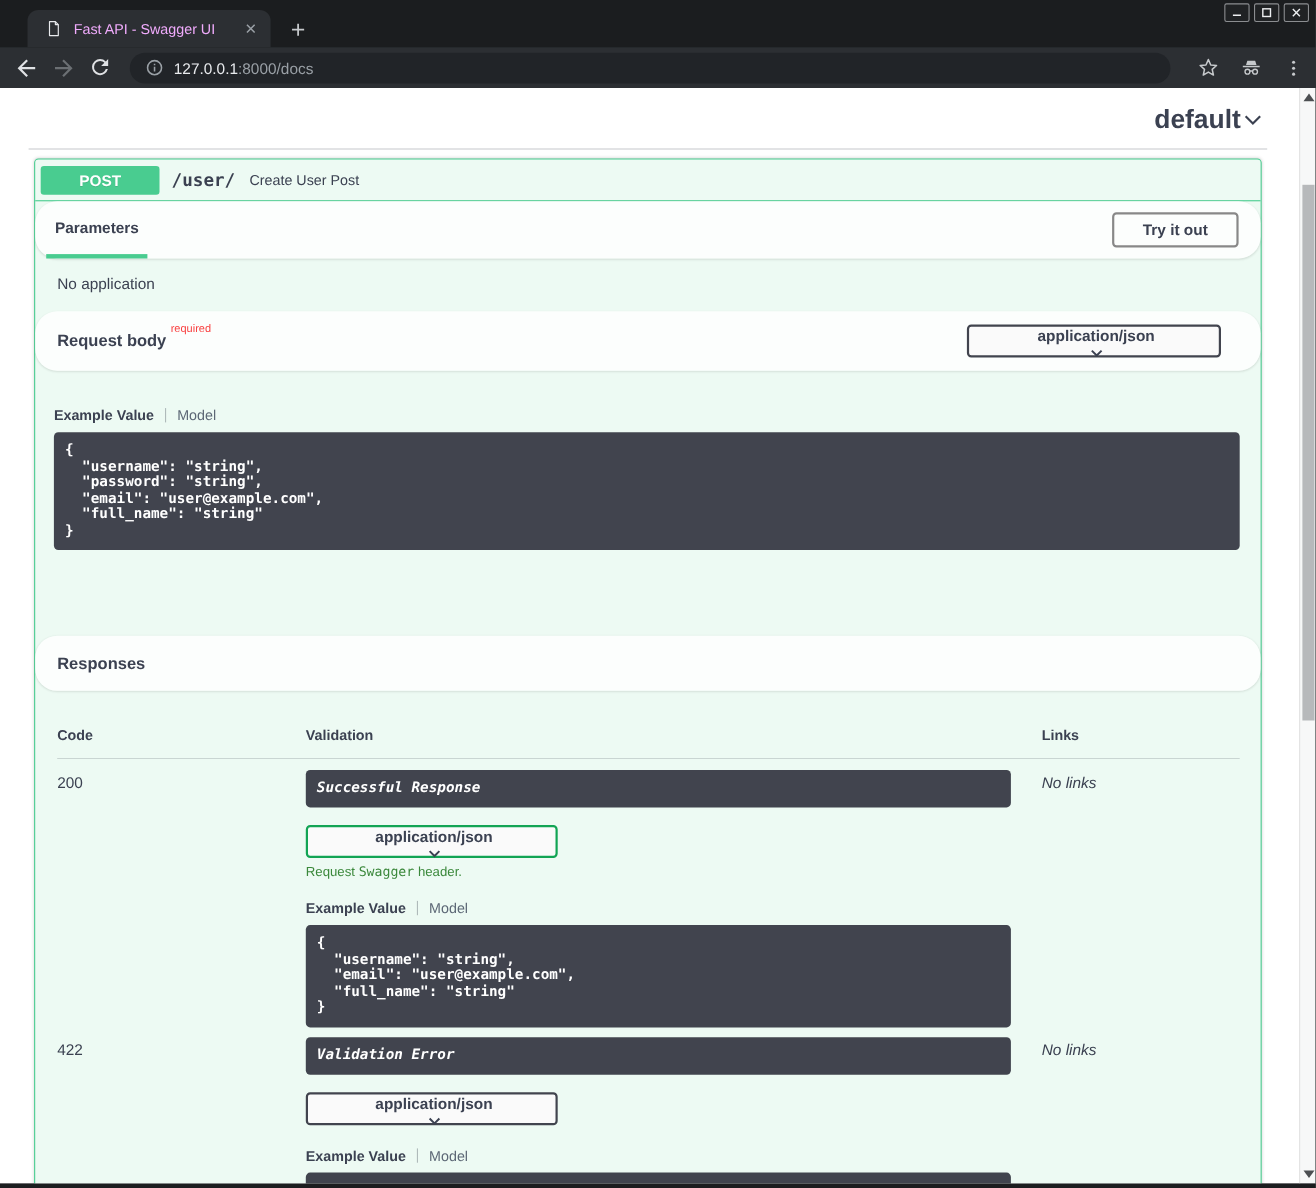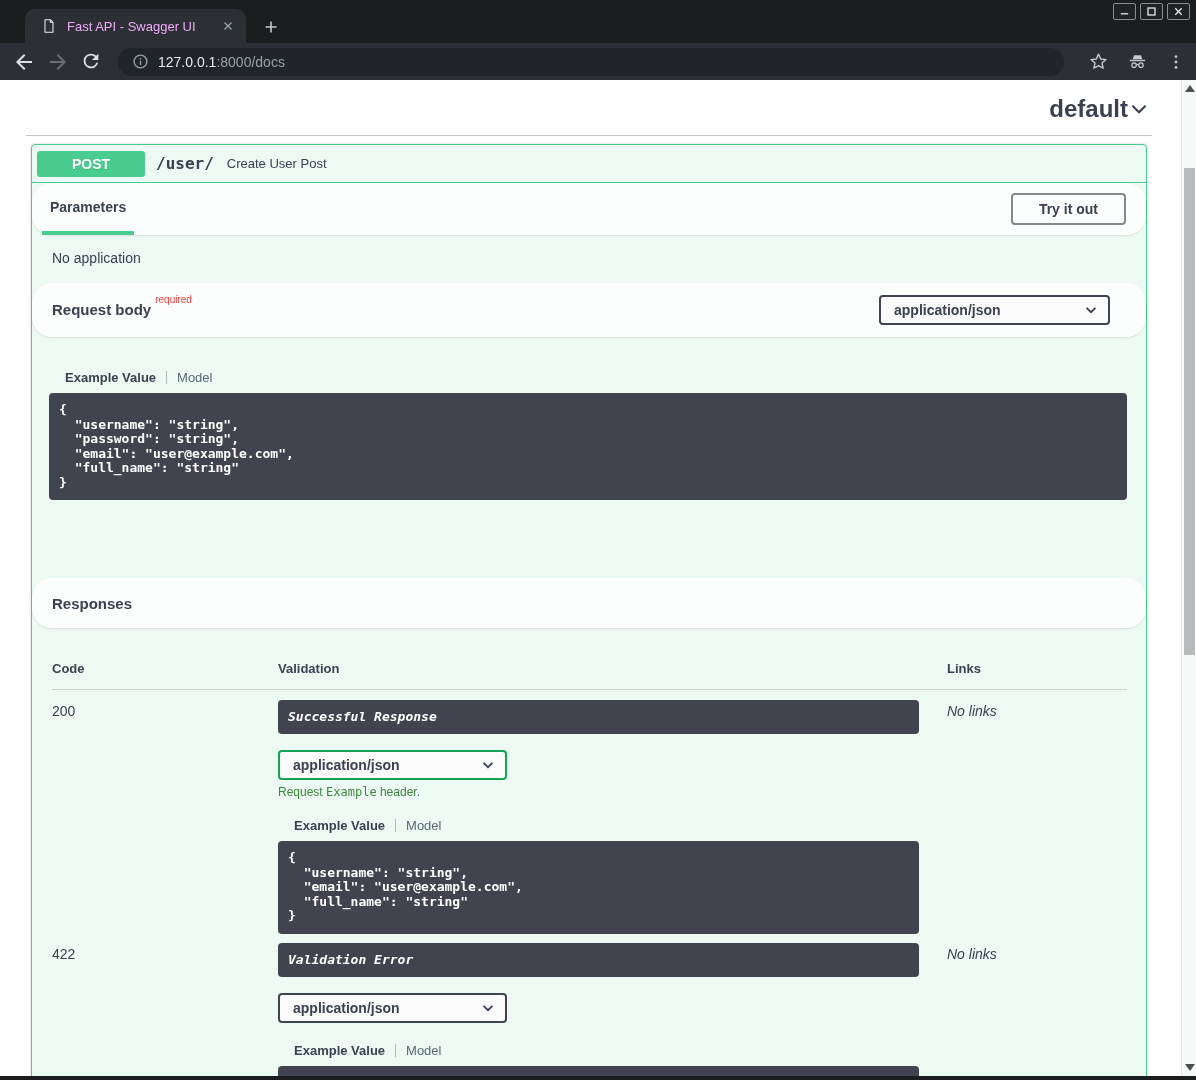--- a/index.html
+++ b/index.html
@@ -68,27 +68,27 @@
              font-family:inherit; font-weight:700; font-size:14px; color:var(--heading); }
 
   .no-params { padding:15px 20px 17px; font-size:14px; color:var(--heading); }
 
   .reqbody-row { height:54px; padding:0 36px 0 20px; }
   .rb-title { font-size:15px; font-weight:700; color:var(--heading); }
   .required { color:var(--required-red); font-size:10px; position:relative; top:-6px; margin-left:4px; }
 
   .sw-select { width:231px; height:30px; border:2px solid #41444e; border-radius:4px; background:#fafafa;
                display:flex; align-items:center; justify-content:space-between; padding:0 9px 0 13px;
-               font-weight:700; font-size:14px; color:var(--heading); cursor:pointer; }
+               font-weight:700; font-size:14px; color:var(--heading); cursor:pointer;flex-direction:column; }
   .sw-select.green { border-color:var(--accept-green); width:229px; }
   .sw-select .chev { width:16px; height:16px; color:var(--heading); flex:none; }
 
   .rb-body { padding:33px 19px 0 17px; }
   .tabs { display:flex; align-items:center; font-size:13px; color:var(--heading); height:15px; }
-  .tab-ex { font-weight:700;margin-left:16px; }
+  .tab-ex { font-weight:700; }
   .tab-sep { width:1px; height:13px; background:rgba(59,65,81,.35); margin:0 10px; }
   .tab-model { color:#5c6775; }
   .codeblock { margin-top:8px; background:var(--code-bg); border-radius:4px; padding:10px;
                font-family:"DejaVu Sans Mono", monospace; font-weight:600; font-size:13px;
                line-height:14.5px; color:#ffffff; white-space:pre; }
   .rb-spacer { height:78px; }
 
   .responses-row { height:50px; padding:0 20px; }
   .resp-title { font-size:15px; font-weight:700; color:var(--heading); }
 
@@ -296,21 +296,21 @@
               <div class="desc-bar">Successful Response</div>
               <div class="sel-wrap">
                 <div class="sw-select green">
                   <span>application/json</span>
                   <span class="chev">
                     <svg viewBox="0 0 18 18" width="16" height="16" fill="none" stroke="currentColor" stroke-width="2">
                         <path d="M4 6.5l5 5 5-5"></path>
                       </svg>
                   </span>
                 </div>
-                <div class="accept-note"><span>Request </span><code>Example</code><span> header.</span></div>
+                <div class="accept-note"><span>Request </span><code>Swagger</code><span> header.</span></div>
               </div>
               <div class="tabs resp-tabs">
                 <span class="tab-ex">Example Value</span>
                 <span class="tab-sep"></span>
                 <span class="tab-model">Model</span>
               </div>
               <pre class="codeblock">{
   "username": "string",
   "email": "user@example.com",
   "full_name": "string"

